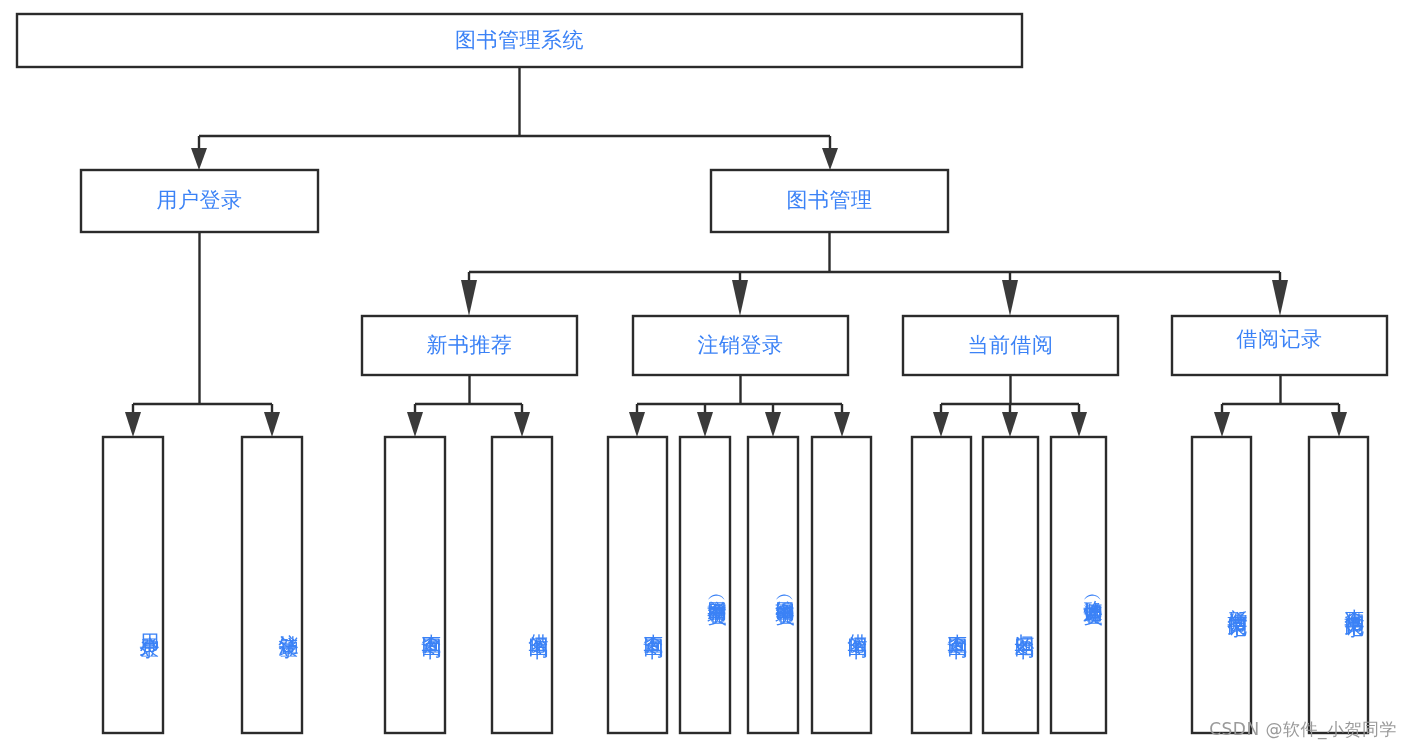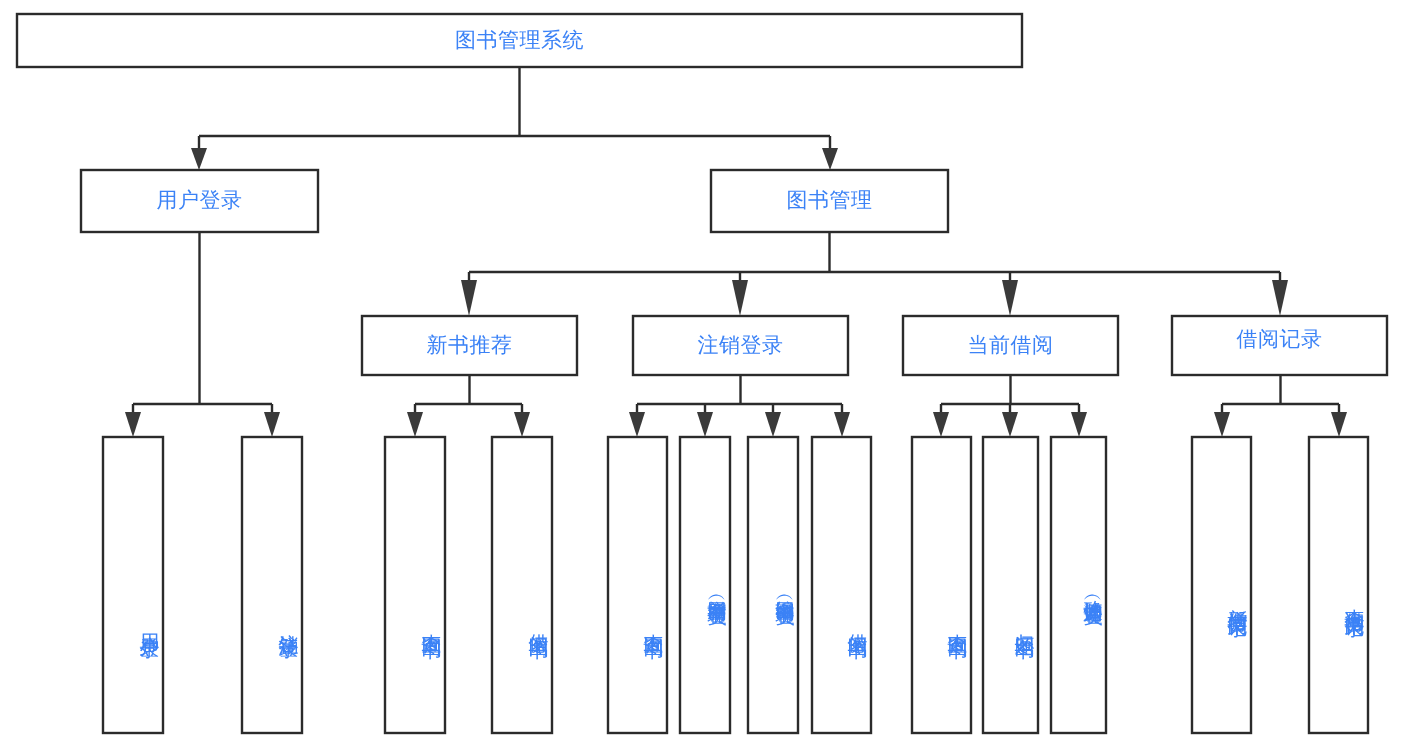--- a/index.html
+++ b/index.html
@@ -210,13 +210,14 @@
   <div class="node-label vertical narrow" style="left:748px; top:437px; width:50px; height:296px;">编辑图书（管理员）</div>
   <div class="node-label vertical pad-top-mid" style="left:812px; top:437px; width:59px; height:296px;">借阅图书</div>
 
   <div class="node-label vertical pad-top-mid" style="left:912px; top:437px; width:59px; height:296px;">查询图书</div>
   <div class="node-label vertical pad-top-mid" style="left:983px; top:437px; width:55px; height:296px;">归还图书</div>
   <div class="node-label vertical narrow" style="left:1051px; top:437px; width:55px; height:296px;">确认归还（管理员）</div>
 
   <div class="node-label vertical pad-top" style="left:1192px; top:437px; width:59px; height:296px;">新增借阅记录</div>
   <div class="node-label vertical pad-top" style="left:1309px; top:437px; width:59px; height:296px;">查询借阅记录</div>
 
+  <div id="watermark">CSDN @软件_小贺同学</div>
 </div>
 
 </body></html>

